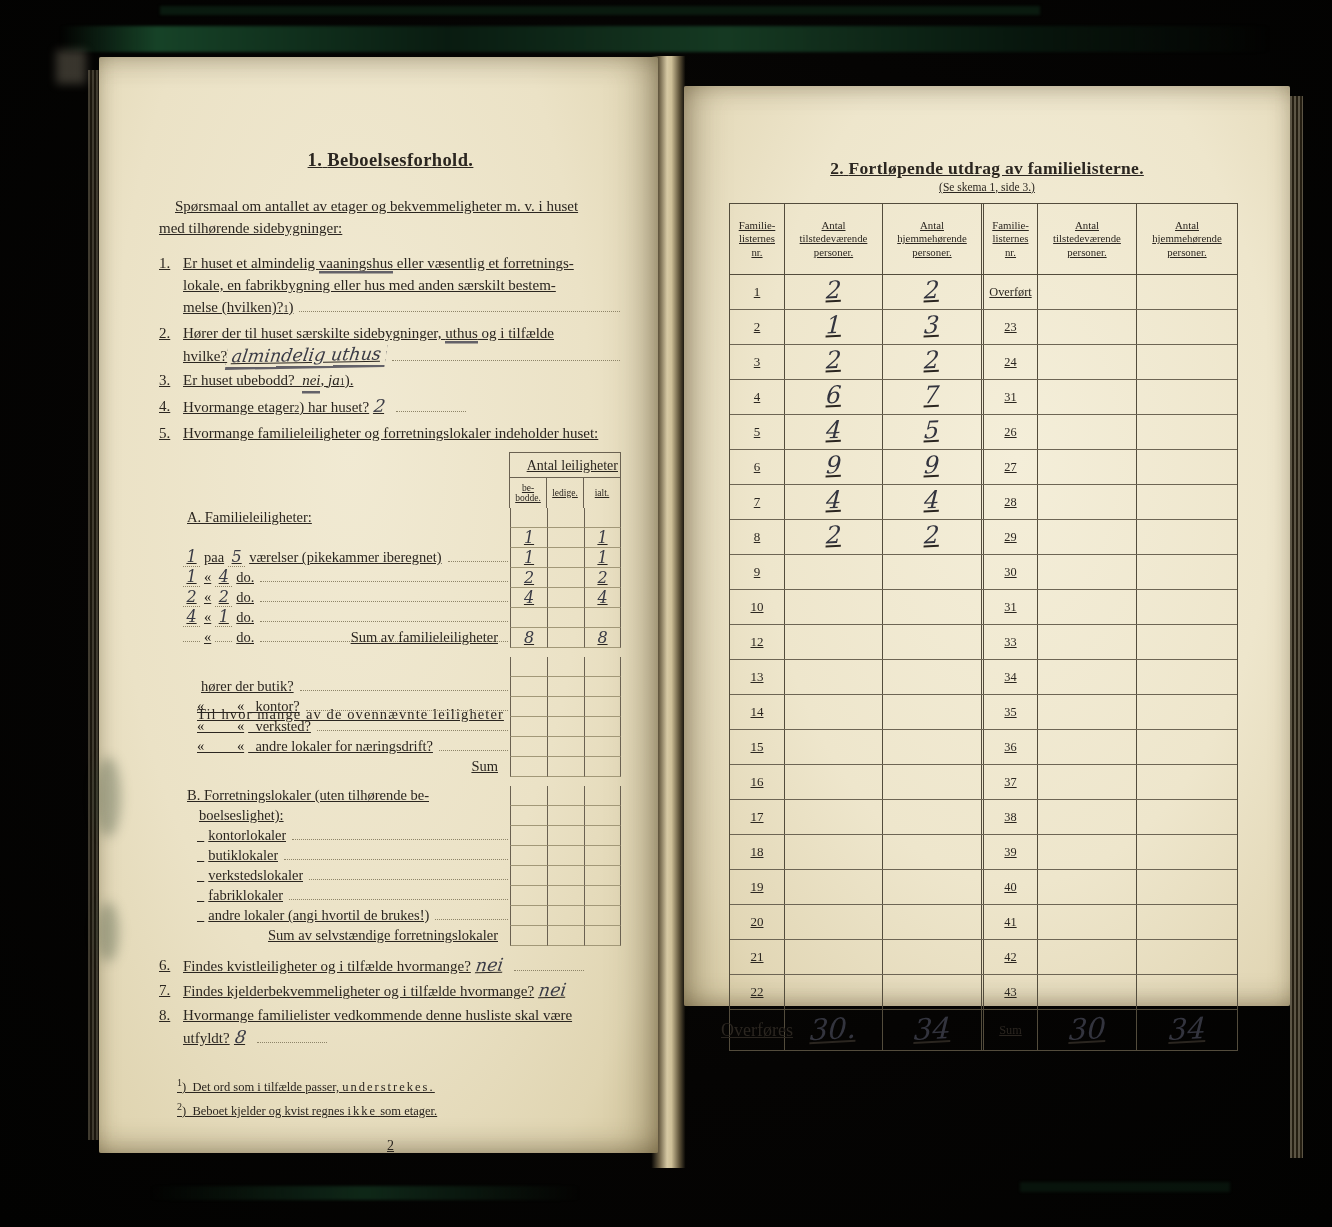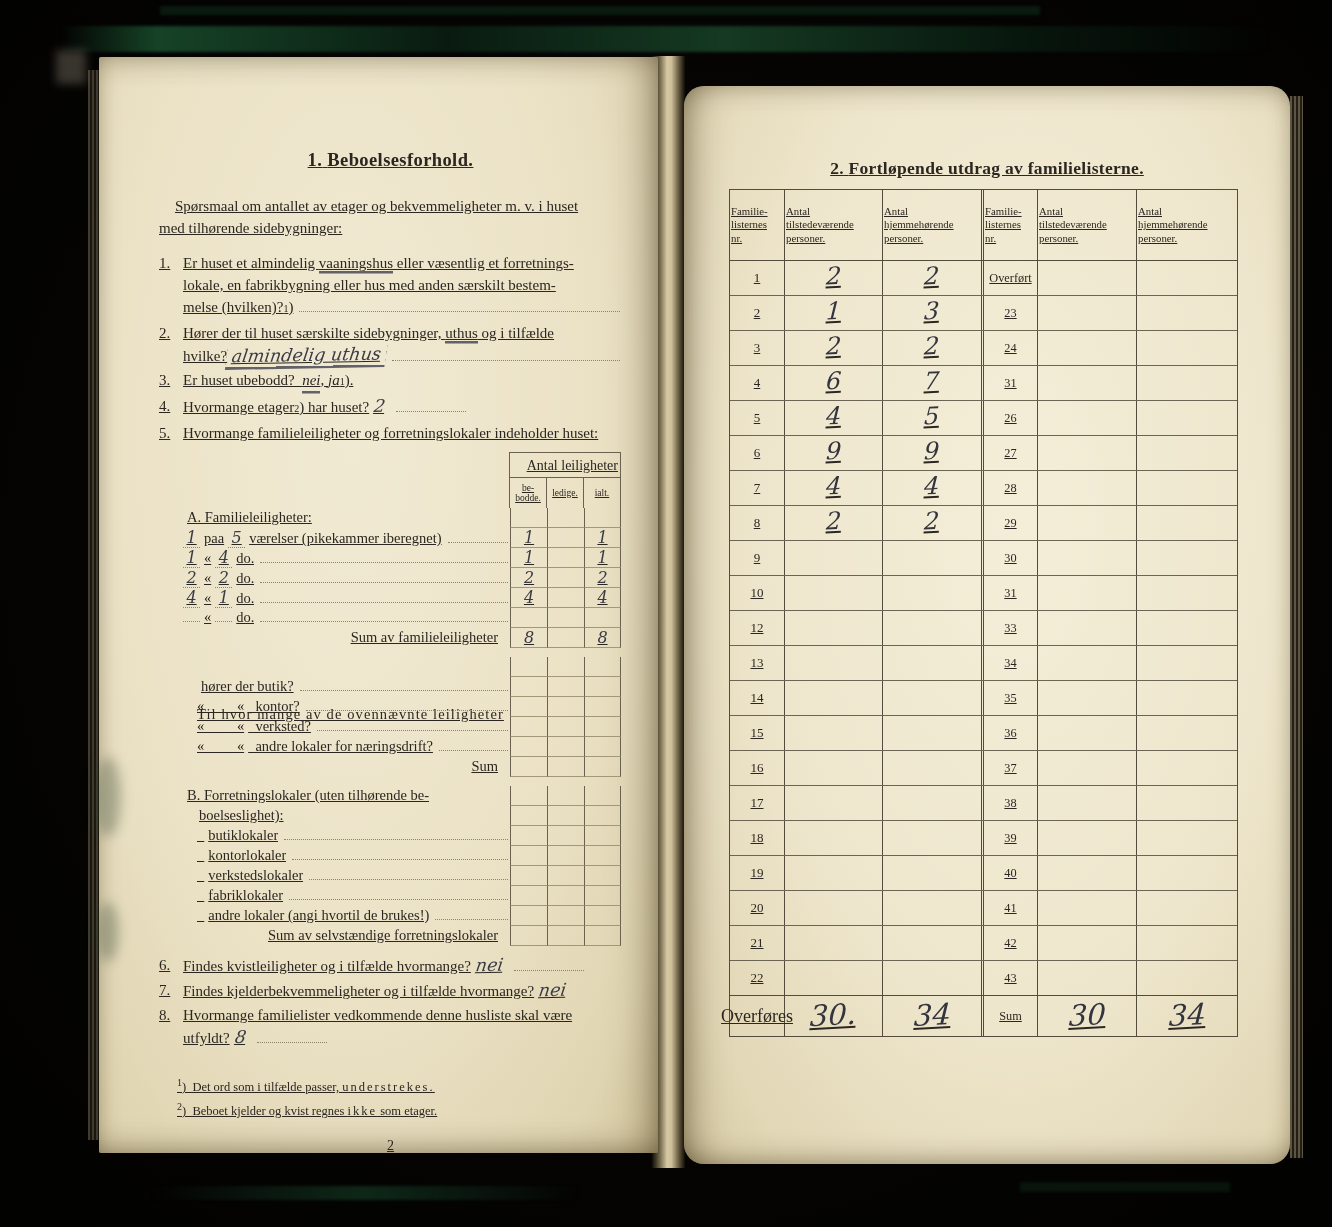--- a/index.html
+++ b/index.html
@@ -20,24 +20,24 @@
   .edges-right{position:absolute;left:1290px;top:96px;width:13px;height:1062px;opacity:.55;
     background:repeating-linear-gradient(90deg, rgba(205,190,155,.8) 0 2px, rgba(70,58,34,.9) 2px 4px);}
   .edges-left{position:absolute;left:88px;top:70px;width:11px;height:1070px;opacity:.45;
     background:repeating-linear-gradient(90deg, rgba(195,180,145,.7) 0 2px, rgba(60,50,30,.9) 2px 4px);}
 
   .page{position:absolute;z-index:2;border-radius:2px;text-decoration:underline;}
   .page-left{left:99px;top:57px;width:559px;height:1096px;
     background:radial-gradient(ellipse at 45% 35%, #f1ead3 0%, #ebe2c6 55%, #e0d5b2 85%, #d3c69d 100%);
     box-shadow:inset -28px 0 40px -22px rgba(70,55,25,.55), inset 8px 0 25px -12px rgba(70,55,25,.35),
                inset 0 -20px 30px -18px rgba(70,55,25,.4), inset 0 18px 30px -18px rgba(70,55,25,.3);}
-  .page-right{left:684px;top:86px;width:606px;height:1078px;
+  .page-right{left:684px;top:86px;width:606px;height:920px;
     background:radial-gradient(ellipse at 55% 40%, #f4eed9 0%, #eee6cc 55%, #e2d7b6 85%, #d6caa3 100%);
     box-shadow:inset 26px 0 38px -22px rgba(70,55,25,.55), inset -10px 0 26px -14px rgba(70,55,25,.3),
-               inset 0 -18px 28px -16px rgba(70,55,25,.38), inset 0 16px 28px -16px rgba(70,55,25,.28);border-radius:20px;}
+               inset 0 -18px 28px -16px rgba(70,55,25,.38), inset 0 16px 28px -16px rgba(70,55,25,.28);}
   .stain{position:absolute;background:rgba(35,55,35,.3);filter:blur(6px);border-radius:50%;}
   .stain1{left:-4px;top:700px;width:26px;height:80px;}
   .stain2{left:-2px;top:845px;width:22px;height:60px;}
 
   
   .pl-inner{position:relative;box-sizing:border-box;height:100%;padding:0 36px 0 60px;font-size:15px;line-height:22px;}
   .pl-heading{margin-top:92px;text-align:center;font-size:18.5px;font-weight:bold;letter-spacing:.4px;}
   .intro{margin-top:24px;}
   .intro .i1{text-indent:16px;}
   .qlist{margin-top:13px;}
@@ -61,38 +61,38 @@
   .mh-c{flex:1;border-left:1px solid #6a6151;font-size:9.5px;line-height:10.5px;text-align:center;
         display:flex;flex-direction:column;justify-content:center;}
   .mh-c:first-child{border-left:none;}
   .mrow{display:flex;align-items:baseline;height:20px;}
   .cell{flex:none;width:37px;box-sizing:border-box;align-self:stretch;border-left:1px solid #6a6151;
         border-bottom:1px solid #a29878;text-align:center;}
   .cell:last-child{border-right:1px solid #6a6151;}
   .cell.hwc{font-family:"DejaVu Serif",serif;font-style:italic;font-size:16px;color:#3a3b45;}
   .slot{min-width:17px;text-align:center;border-bottom:1px dotted #8d8468;
         font-family:"DejaVu Serif",serif;font-style:italic;font-size:16px;color:#3a3b45;}
-  .word{padding:0 4px;white-space:pre;}
+  .word{padding:0 4px;white-space:pre;margin-top:20px;}
   .mdesc{padding-left:4px;white-space:pre;overflow:hidden;}
   .mpre{white-space:pre;padding-left:14px;}
   .sum-label{flex:1;text-align:right;padding-right:12px;}
   .to-intro{letter-spacing:1.1px;padding-left:14px;margin-top:48px;}
   .mini-gap{height:9px;}
   .secb2{padding-left:16px;}
 
   .fns{margin:24px 0 0 18px;font-size:12.5px;line-height:19px;}
   .fn-em{letter-spacing:2px;text-decoration:underline;}
   .pnum{text-align:center;margin-top:14px;font-size:14px;}
 
   
   .pr-heading{margin-top:72px;text-align:center;font-size:17.5px;font-weight:bold;letter-spacing:.3px;}
   .pr-sub{text-align:center;font-size:11.5px;margin-top:2px;}
   .ftable{margin:10px 0 0 45px;width:509px;box-sizing:border-box;border:1.5px solid #534c3c;}
   .fhead{display:flex;height:70px;border-bottom:1.2px solid #534c3c;}
-  .fhc{box-sizing:border-box;display:flex;flex-direction:column;justify-content:center;text-align:left;
+  .fhc{box-sizing:border-box;display:flex;flex-direction:column;justify-content:center;text-align:center;
        font-size:10.8px;line-height:13.5px;padding:2px 1px;}
   .frow{display:flex;height:34px;border-bottom:1px solid #6d6554;}
   .frow:last-child{border-bottom:1px solid #534c3c;}
   .fcell{box-sizing:border-box;display:flex;align-items:center;justify-content:center;}
   .c1{width:55px;} .c2{width:98px;} .c3{width:98px;} .c4{width:57px;} .c5{width:99px;} .c6{flex:1;}
   .bR{border-right:1px solid #534c3c;}
   .dblL{border-left:3px double #534c3c;}
   .nrtxt{font-size:13px;}
   .c4 .nrtxt,.fcell.c4{font-size:12.3px;}
   .hwv{font-family:"DejaVu Serif",serif;font-style:italic;font-size:24px;color:#33343e;
@@ -342,30 +342,30 @@
         <div class="mrow">
           <span class="mdesc secb2">boelseslighet):</span>
           <span style="flex:1"></span>
           <span class="cell"></span>
             <span class="cell"></span>
             <span class="cell"></span>
         </div>
         <div id="rowsB">
   <div class="mrow">
     <span class="mpre">  </span>
+    <span class="mdesc">kontorlokaler</span>
+    <span class="dots"></span>
+    <span class="cell"></span>
+    <span class="cell"></span>
+    <span class="cell"></span>
+  </div>
+
+  <div class="mrow">
+    <span class="mpre">  </span>
     <span class="mdesc">butiklokaler</span>
-    <span class="dots"></span>
-    <span class="cell"></span>
-    <span class="cell"></span>
-    <span class="cell"></span>
-  </div>
-
-  <div class="mrow">
-    <span class="mpre">  </span>
-    <span class="mdesc">kontorlokaler</span>
     <span class="dots"></span>
     <span class="cell"></span>
     <span class="cell"></span>
     <span class="cell"></span>
   </div>
 
   <div class="mrow">
     <span class="mpre">  </span>
     <span class="mdesc">verkstedslokaler</span>
     <span class="dots"></span>
@@ -437,20 +437,21 @@
         <div><sup>1</sup><span style="white-space:pre-wrap">)  Det ord som i tilfælde passer, </span><span class="fn-em">understrekes.</span></div>
         <div><sup>2</sup><span style="white-space:pre-wrap">)  Beboet kjelder og kvist regnes </span><span class="fn-em">ikke</span><span> som etager.</span></div>
       </div>
 
       <div class="pnum">2</div>
     </div>
   </section>
 
   <section class="page page-right">
     <div class="pr-heading"><span>2.</span> <span>Fortløpende utdrag av familielisterne.</span></div>
+    <div class="pr-sub">(Se skema 1, side 3.)</div>
 
     <div class="ftable">
       <div class="fhead">
         <div class="fhc c1 bR">
           <span>Familie-</span>
             <span>listernes</span>
             <span>nr.</span>
         </div>
         <div class="fhc c2 bR">
           <span>Antal</span>

